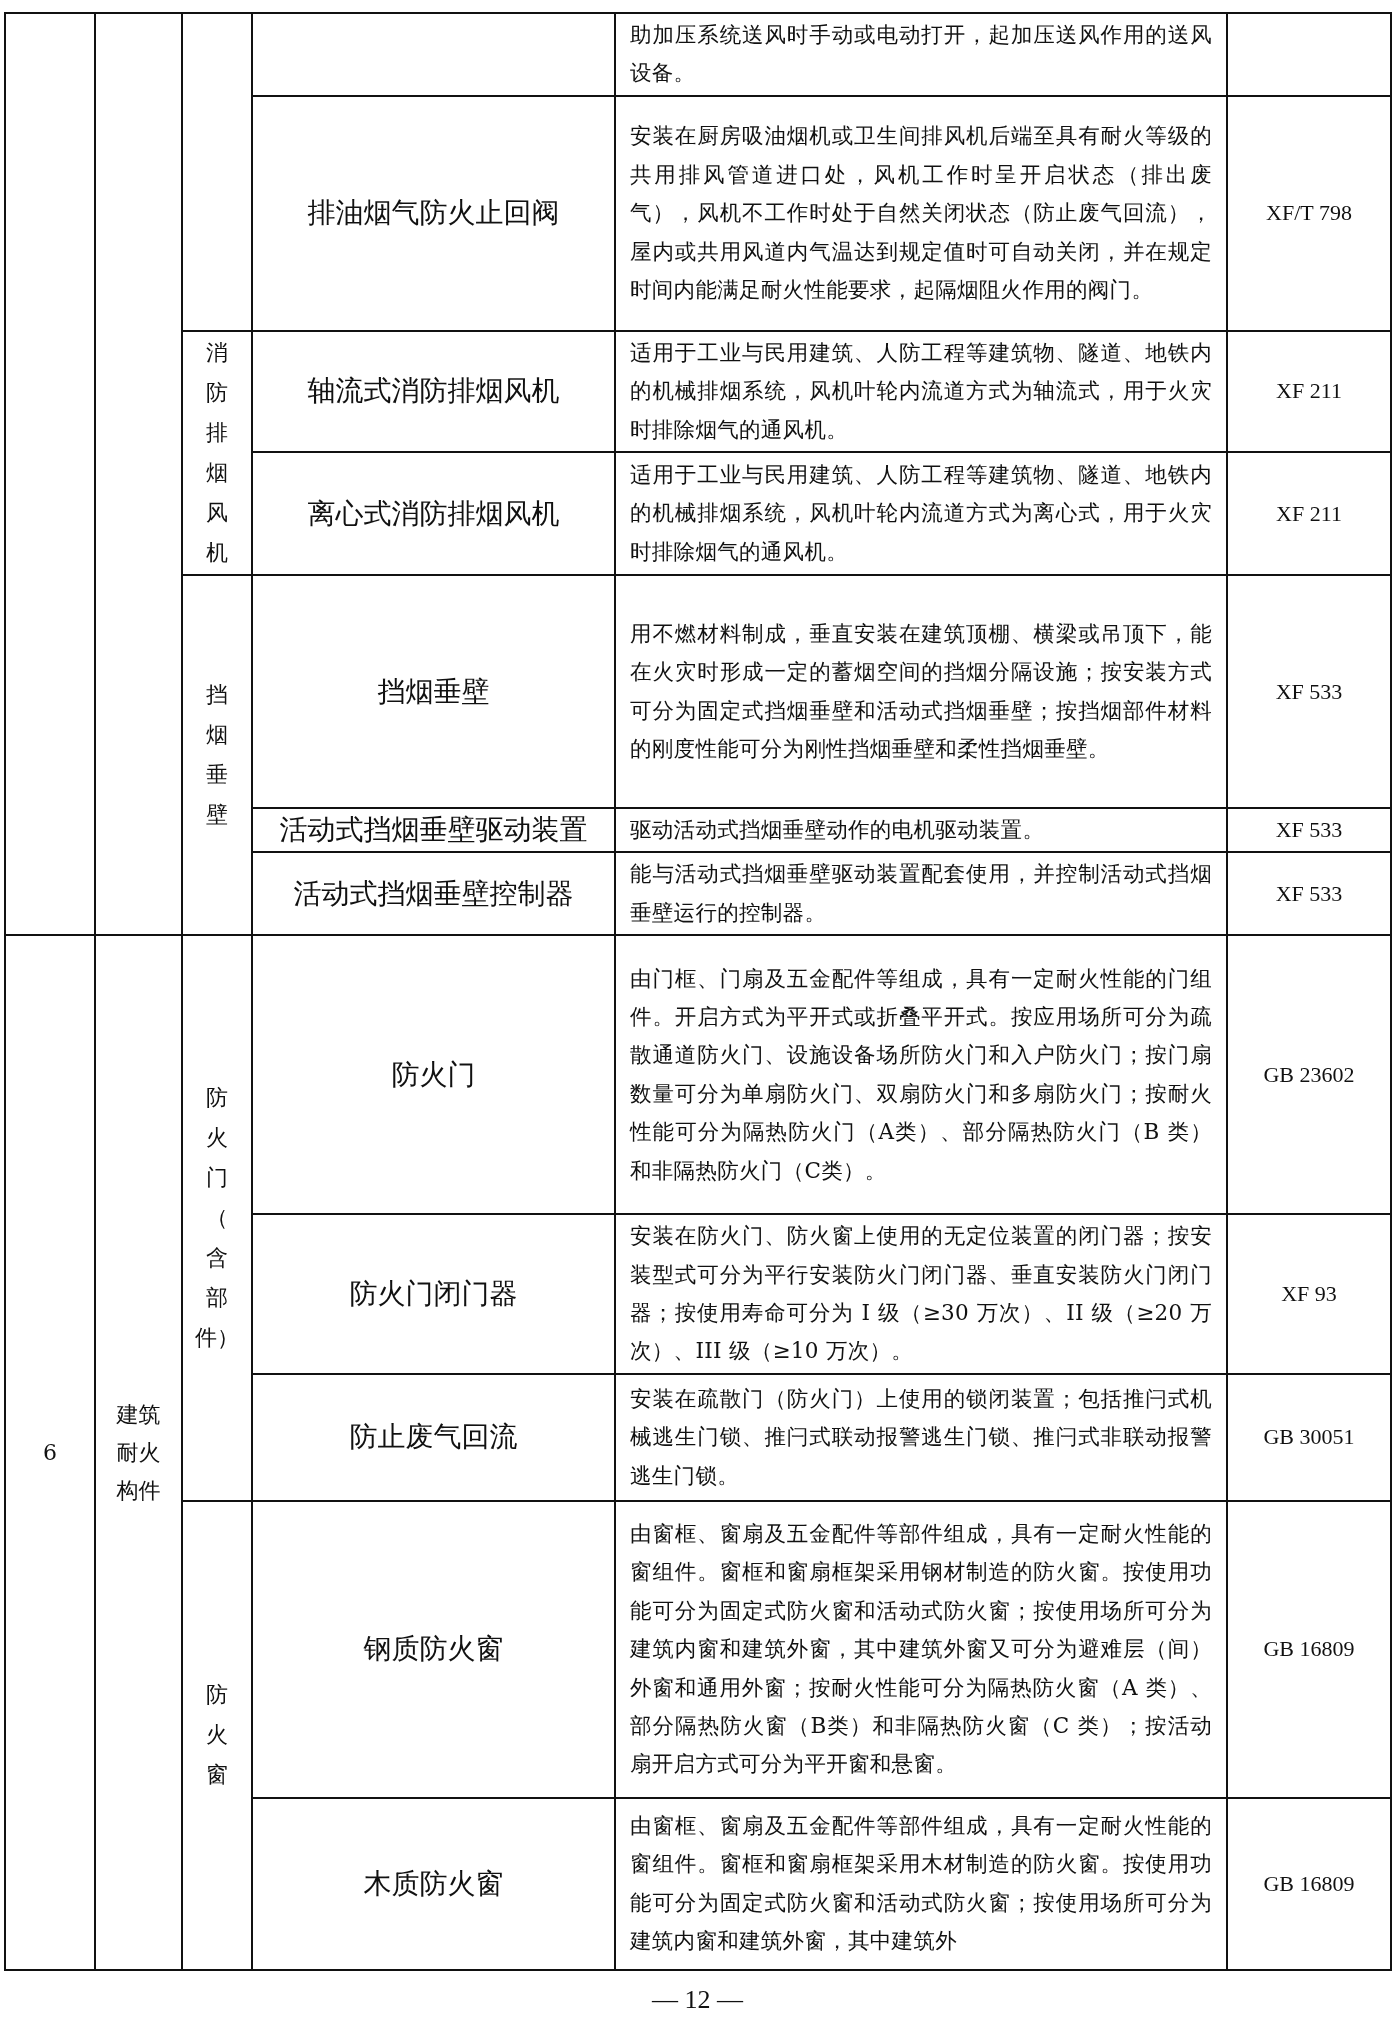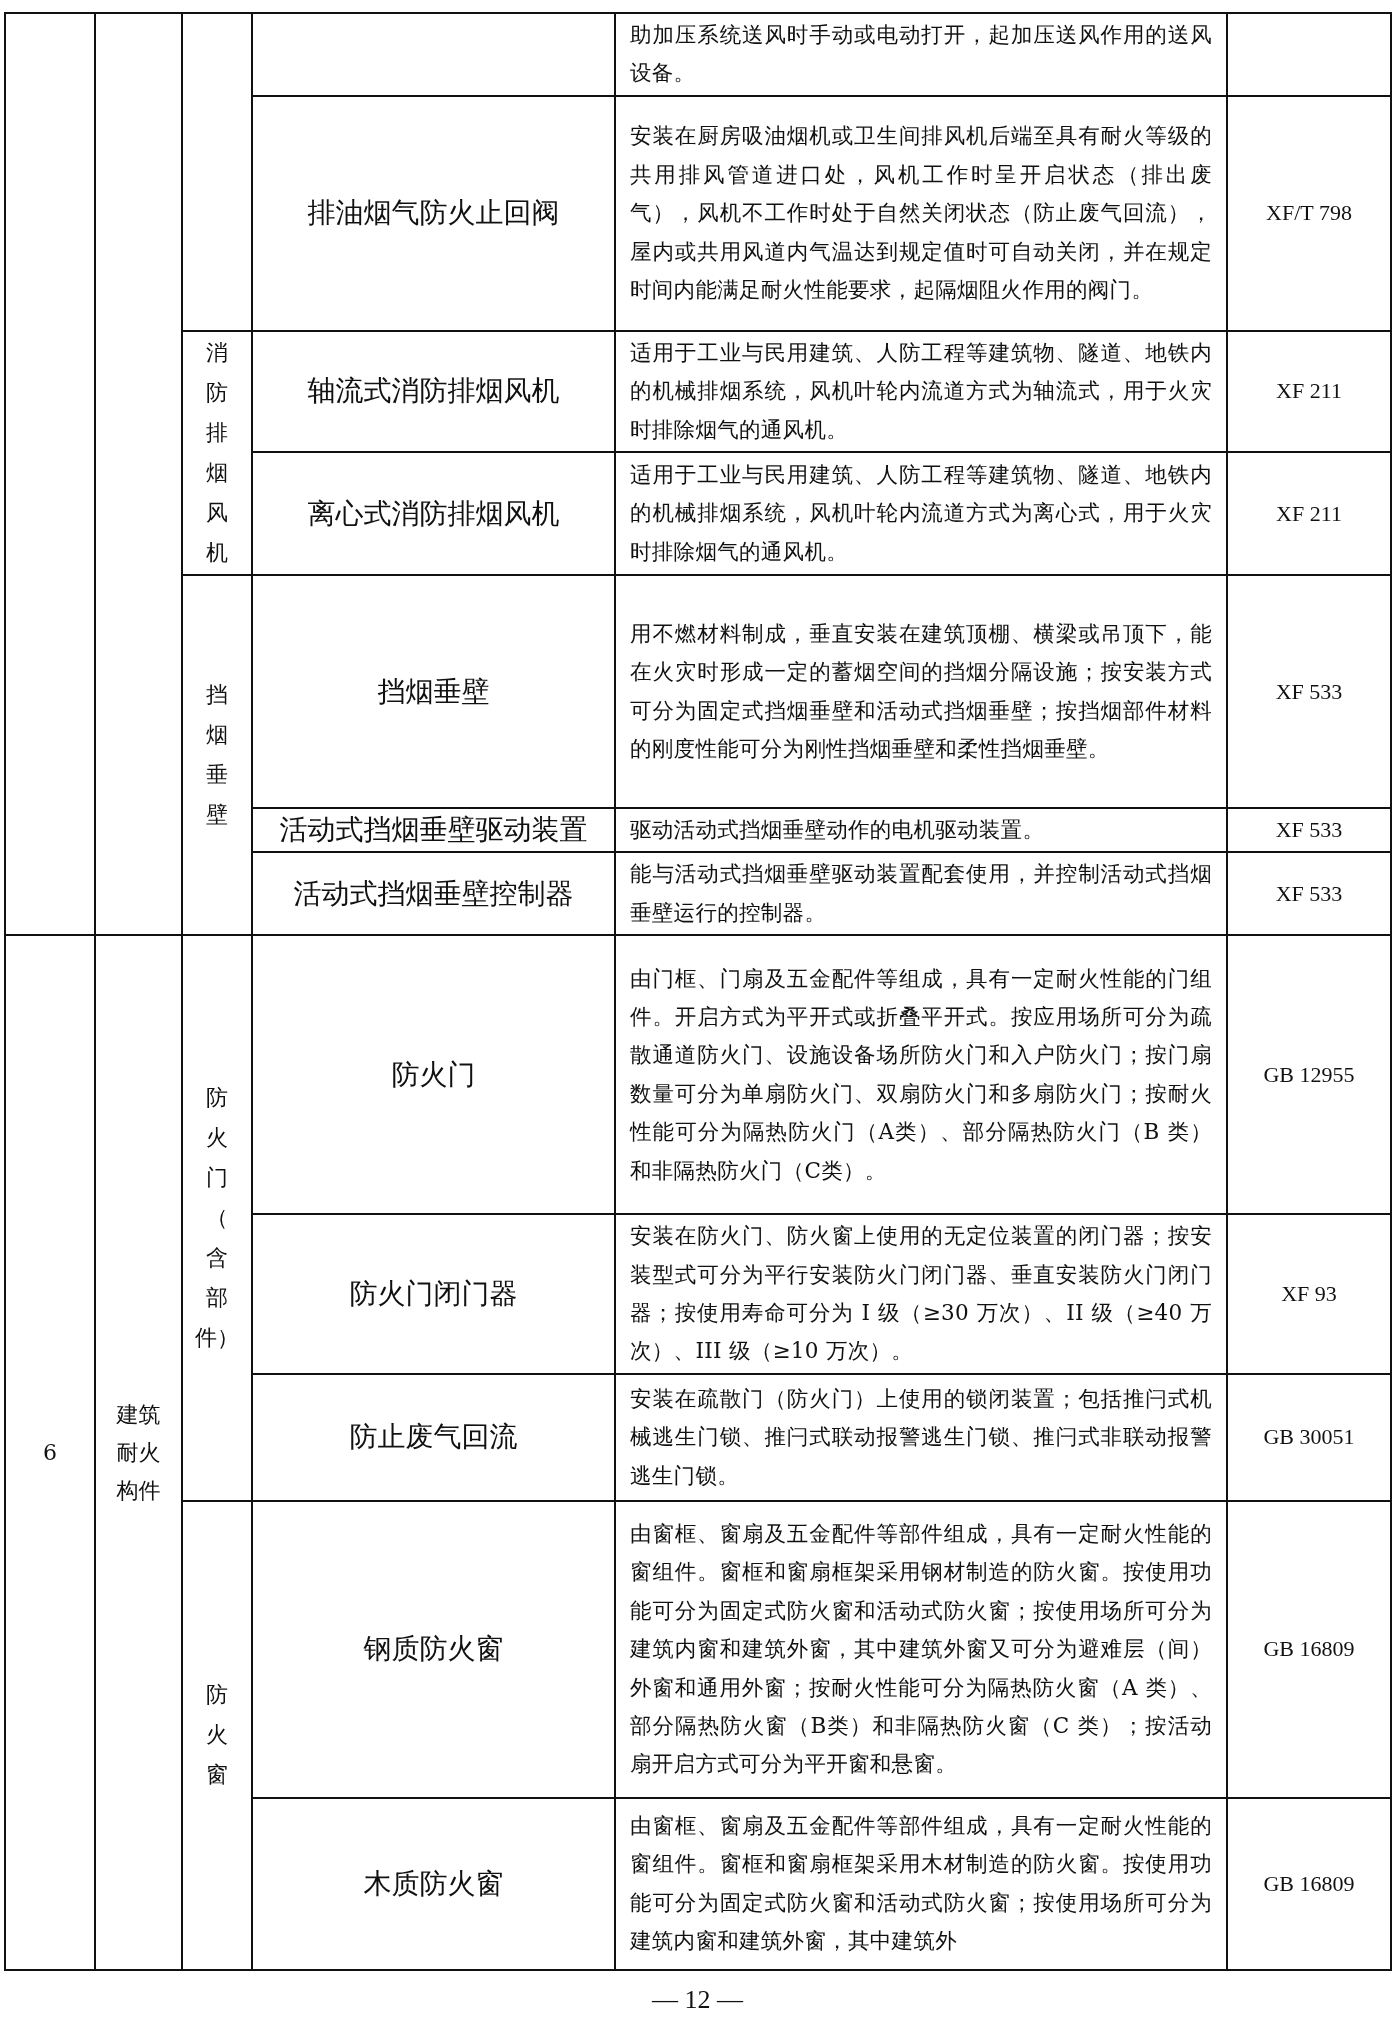--- a/index.html
+++ b/index.html
@@ -95,25 +95,25 @@
           <span>防</span>
           <span>火</span>
           <span>门</span>
           <span>（</span>
           <span>含</span>
           <span>部</span>
           <span>件）</span>
         </td>
         <td class="c-name">防火门</td>
         <td class="c-desc">由门框、门扇及五金配件等组成，具有一定耐火性能的门组件。开启方式为平开式或折叠平开式。按应用场所可分为疏散通道防火门、设施设备场所防火门和入户防火门；按门扇数量可分为单扇防火门、双扇防火门和多扇防火门；按耐火性能可分为隔热防火门（A类）、部分隔热防火门（B 类）和非隔热防火门（C类）。</td>
-        <td class="c-std">GB 12955</td>
+        <td class="c-std">GB 23602</td>
       </tr>
       <tr style="height: 150px;">
         <td class="c-name">防火门闭门器</td>
-        <td class="c-desc">安装在防火门、防火窗上使用的无定位装置的闭门器；按安装型式可分为平行安装防火门闭门器、垂直安装防火门闭门器；按使用寿命可分为 I 级（≥30 万次）、II 级（≥40 万次）、III 级（≥10 万次）。</td>
+        <td class="c-desc">安装在防火门、防火窗上使用的无定位装置的闭门器；按安装型式可分为平行安装防火门闭门器、垂直安装防火门闭门器；按使用寿命可分为 I 级（≥30 万次）、II 级（≥20 万次）、III 级（≥10 万次）。</td>
         <td class="c-std">XF 93</td>
       </tr>
       <tr style="height: 127px;">
         <td class="c-name">防止废气回流</td>
         <td class="c-desc">安装在疏散门（防火门）上使用的锁闭装置；包括推闩式机械逃生门锁、推闩式联动报警逃生门锁、推闩式非联动报警逃生门锁。</td>
         <td class="c-std">GB 30051</td>
       </tr>
       <tr style="height: 297px;">
         <td class="c-sub vchars" rowspan="2">
           <span>防</span>

